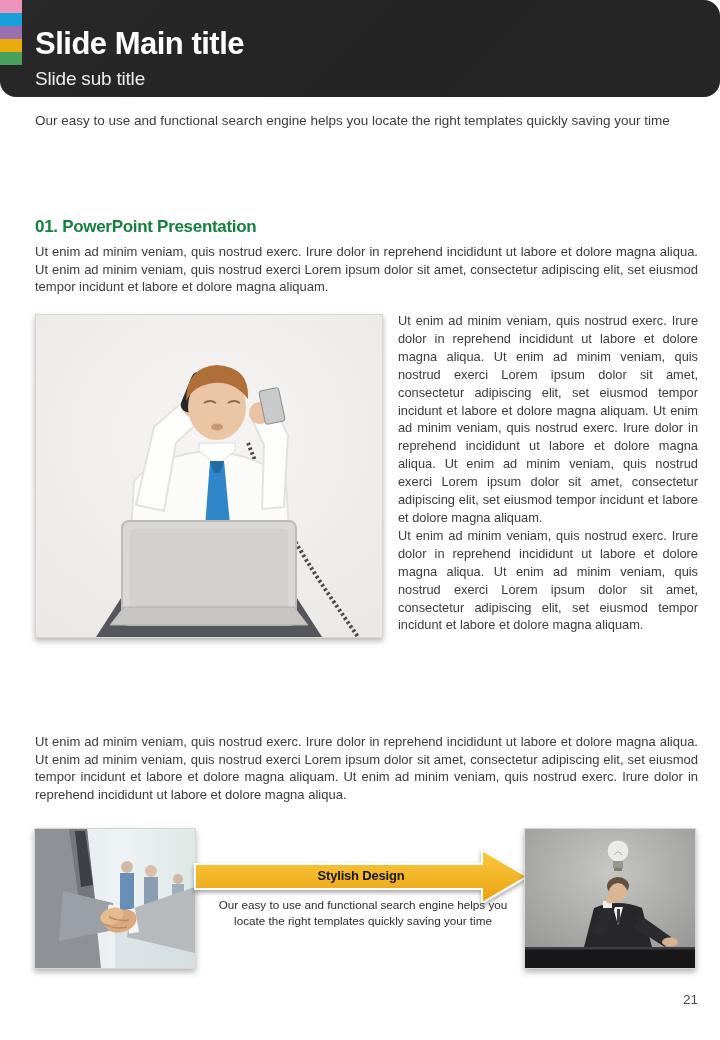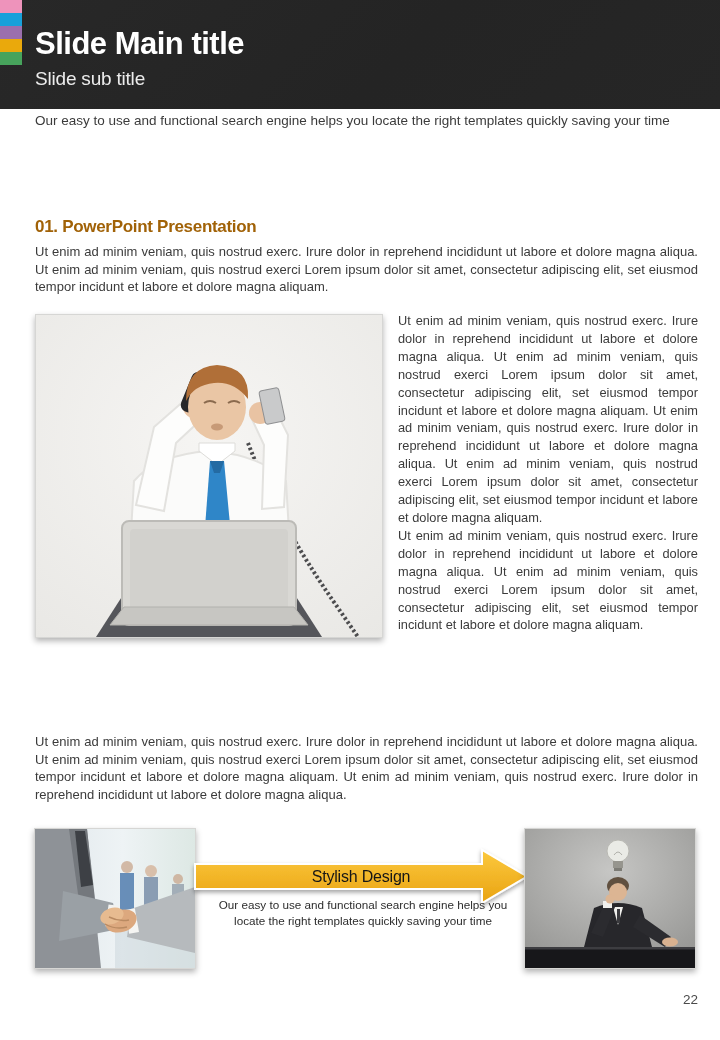--- a/index.html
+++ b/index.html
@@ -2,41 +2,42 @@
 <html><head>
 <meta charset="utf-8">
 <style>
   html,body{margin:0;padding:0;background:#ffffff;}
   .page{
     position:relative;width:720px;height:1040px;background:#ffffff;overflow:hidden;
     font-family:"Liberation Sans", sans-serif;color:#3a3a3a;
   }
   
   .header{
-    position:absolute;left:0;top:0;width:720px;height:109px;
+    position:absolute;left:0;top:0;width:720px;height:97px;
     background:linear-gradient(135deg,#282828 0%,#242424 55%,#262626 100%);
+    border-radius:16px;
   }
   .tab-strip{position:absolute;left:0;top:0;width:22px;}
   .tab-strip .tab{width:22px;height:13px;}
   .page-title{
     position:absolute;left:35px;top:26px;font-size:31px;font-weight:700;color:#ffffff;
     letter-spacing:-0.5px;white-space:nowrap;
   }
   .page-subtitle{
     position:absolute;left:35px;top:68px;font-size:19px;font-weight:400;color:#ececec;
     letter-spacing:-0.2px;white-space:nowrap;
   }
   
   .intro{
     position:absolute;left:35px;top:111px;width:655px;
     font-size:13.5px;line-height:19px;color:#3b3b3b;
   }
   
   .sec-heading{
-    position:absolute;left:35px;font-size:17px;font-weight:700;color:#a16207;
+    position:absolute;left:35px;font-size:17px;font-weight:700;color:#15803d;
     letter-spacing:-0.3px;white-space:nowrap;
   }
   .sec-heading.h1{top:217px;}
   .sec-heading.h2{top:707px;}
   .sec-body{
     position:absolute;left:35px;width:663px;text-align:justify;
     font-size:13px;line-height:17.6px;color:#3b3b3b;
   }
   .sec-body.b1{top:243px;}
   .sec-body.b2{top:733px;}
@@ -53,21 +54,21 @@
   .side-col{
     position:absolute;left:398px;top:312px;width:300px;text-align:justify;
     font-size:12.8px;line-height:17.9px;color:#3b3b3b;
   }
   .side-col p{margin:0;}
   
   .arrow-wrap{position:absolute;left:195px;top:847px;width:345px;height:60px;}
   .arrow-wrap svg{display:block;overflow:visible;}
   .arrow-label{
     position:absolute;left:195px;top:868px;width:332px;text-align:center;
-    font-size:16px;font-weight:400;color:#161616;letter-spacing:-0.2px;
+    font-size:13px;font-weight:700;color:#161616;letter-spacing:-0.2px;
   }
   .arrow-caption{
     position:absolute;left:213px;top:897px;width:300px;text-align:center;
     font-size:11.7px;line-height:16px;color:#2d2d2d;
   }
   
   .page-number{
     position:absolute;right:22px;top:992px;font-size:13.5px;color:#4a4a4a;
   }
 </style>
@@ -225,15 +226,15 @@
       <circle cx="85" cy="70" r="4.5" fill="#dcb593"></circle>
 
       <path d="M115 86 L146 108 L140 118 L108 98 Z" fill="#2b2b2f"></path>
       <ellipse cx="145" cy="113" rx="8" ry="4.5" fill="#d8b190"></ellipse>
 
       <rect x="0" y="118" width="170" height="21" fill="#17171a"></rect>
       <rect x="0" y="118" width="170" height="2.5" fill="#3d3d41"></rect>
     </svg>
   </div>
 
-  <div class="page-number">22</div>
+  <div class="page-number">21</div>
 
 </div>
 
 </body></html>

